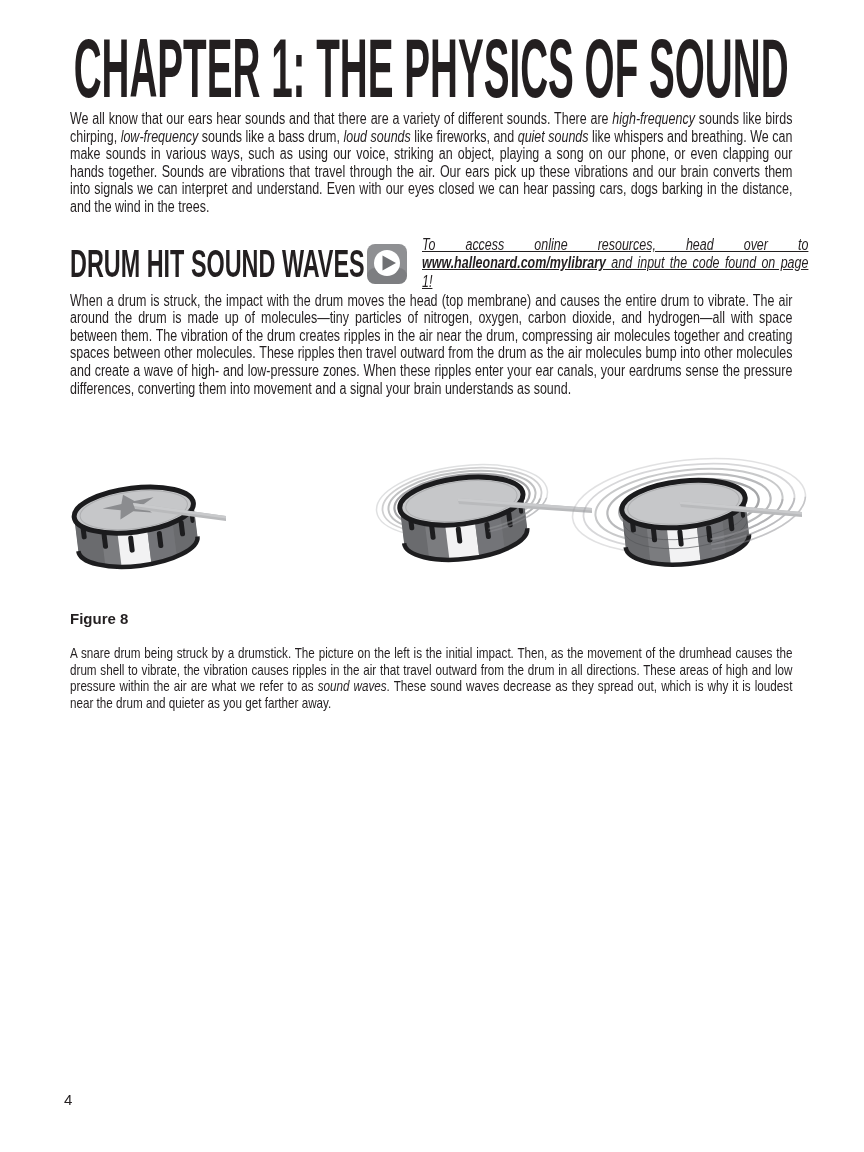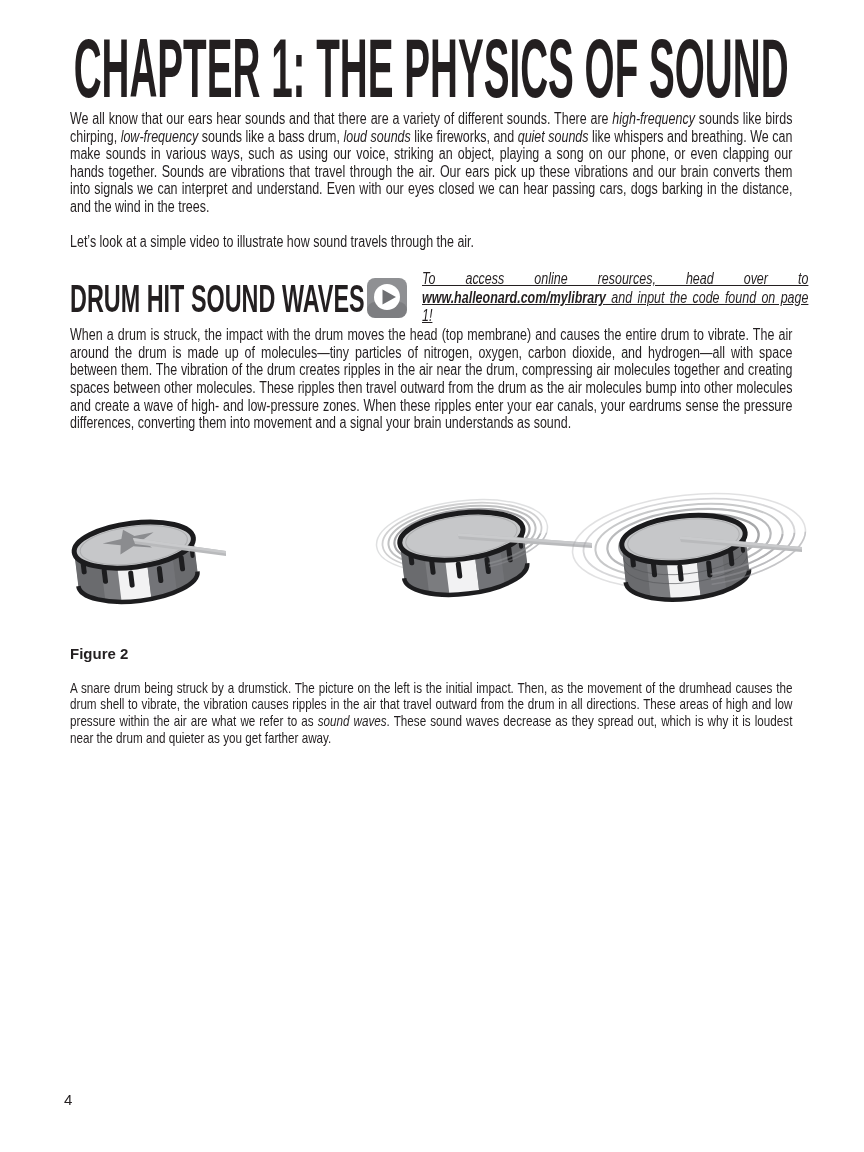--- a/index.html
+++ b/index.html
@@ -65,23 +65,20 @@
 
   <div class="chapter-title-wrap">
     <div class="chapter-title">CHAPTER 1: THE PHYSICS OF SOUND</div>
   </div>
 
 
   <div class="body-wrap para1">
     <div class="cond"><span>We all know that our ears hear sounds and that there are a variety of different sounds. There are </span><span style="font-style: italic;">high-frequency</span><span> sounds like birds chirping, </span><span style="font-style: italic;">low-frequency</span><span> sounds like a bass drum, </span><span style="font-style: italic;">loud sounds</span><span> like fireworks, and </span><span style="font-style: italic;">quiet sounds</span><span> like whispers and breathing. We can make sounds in various ways, such as using our voice, striking an object, playing a song on our phone, or even clapping our hands together. Sounds are vibrations that travel through the air. Our ears pick up these vibrations and our brain converts them into signals we can interpret and understand. Even with our eyes closed we can hear passing cars, dogs barking in the distance, and the wind in the trees.</span></div>
   </div>
 
-  <div class="body-wrap video-line">
-    <div class="cond">Let’s look at a simple video to illustrate how sound travels through the air.</div>
-  </div>
 
   <div class="drum-row">
     <div class="h3-wrap">
       <div class="h3">DRUM HIT SOUND WAVES</div>
     </div>
     <svg class="play-icon" width="42" height="42" viewBox="0 0 42 42">
       <rect x="1" y="1" width="40" height="40" rx="8" fill="#8f9093"></rect>
       <rect x="1" y="25" width="40" height="16" rx="8" fill="#000000" opacity="0.12"></rect>
       <circle cx="21" cy="20" r="13" fill="#ffffff"></circle>
       <polygon points="16.5,12.5 30,20 16.5,27.5" fill="#6f7073"></polygon>
@@ -212,20 +209,20 @@
       <g fill="none" stroke="#9b9c9f" clip-path="url(#frontClip3)" transform="rotate(-6 122 52)">
         <ellipse cx="122" cy="52" rx="94" ry="36" stroke-width="2" opacity="0.5"></ellipse>
         <ellipse cx="122" cy="52" rx="106" ry="41" stroke-width="1.8" opacity="0.45"></ellipse>
         <ellipse cx="122" cy="52" rx="117" ry="46" stroke-width="1.6" opacity="0.4"></ellipse>
       </g>
       <polygon points="112,47 235,58 235,63 114,53" fill="#b9babc"></polygon>
       <polygon points="112,47 235,58 235,60.5 113,50" fill="#c9cacc"></polygon>
     </svg>
   </div>
 
-  <div class="fig-label">Figure 2</div>
+  <div class="fig-label">Figure 8</div>
   <div class="body-wrap fig-caption">
     <div class="cond-sm"><span>A snare drum being struck by a drumstick. The picture on the left is the initial impact. Then, as the movement of the drumhead causes the drum shell to vibrate, the vibration causes ripples in the air that travel outward from the drum in all directions. These areas of high and low pressure within the air are what we refer to as </span><span style="font-style: italic;">sound waves</span><span>. These sound waves decrease as they spread out, which is why it is loudest near the drum and quieter as you get farther away.</span></div>
   </div>
 
 </div>
 
 <div class="page-number">4</div>
 
 </body></html>

